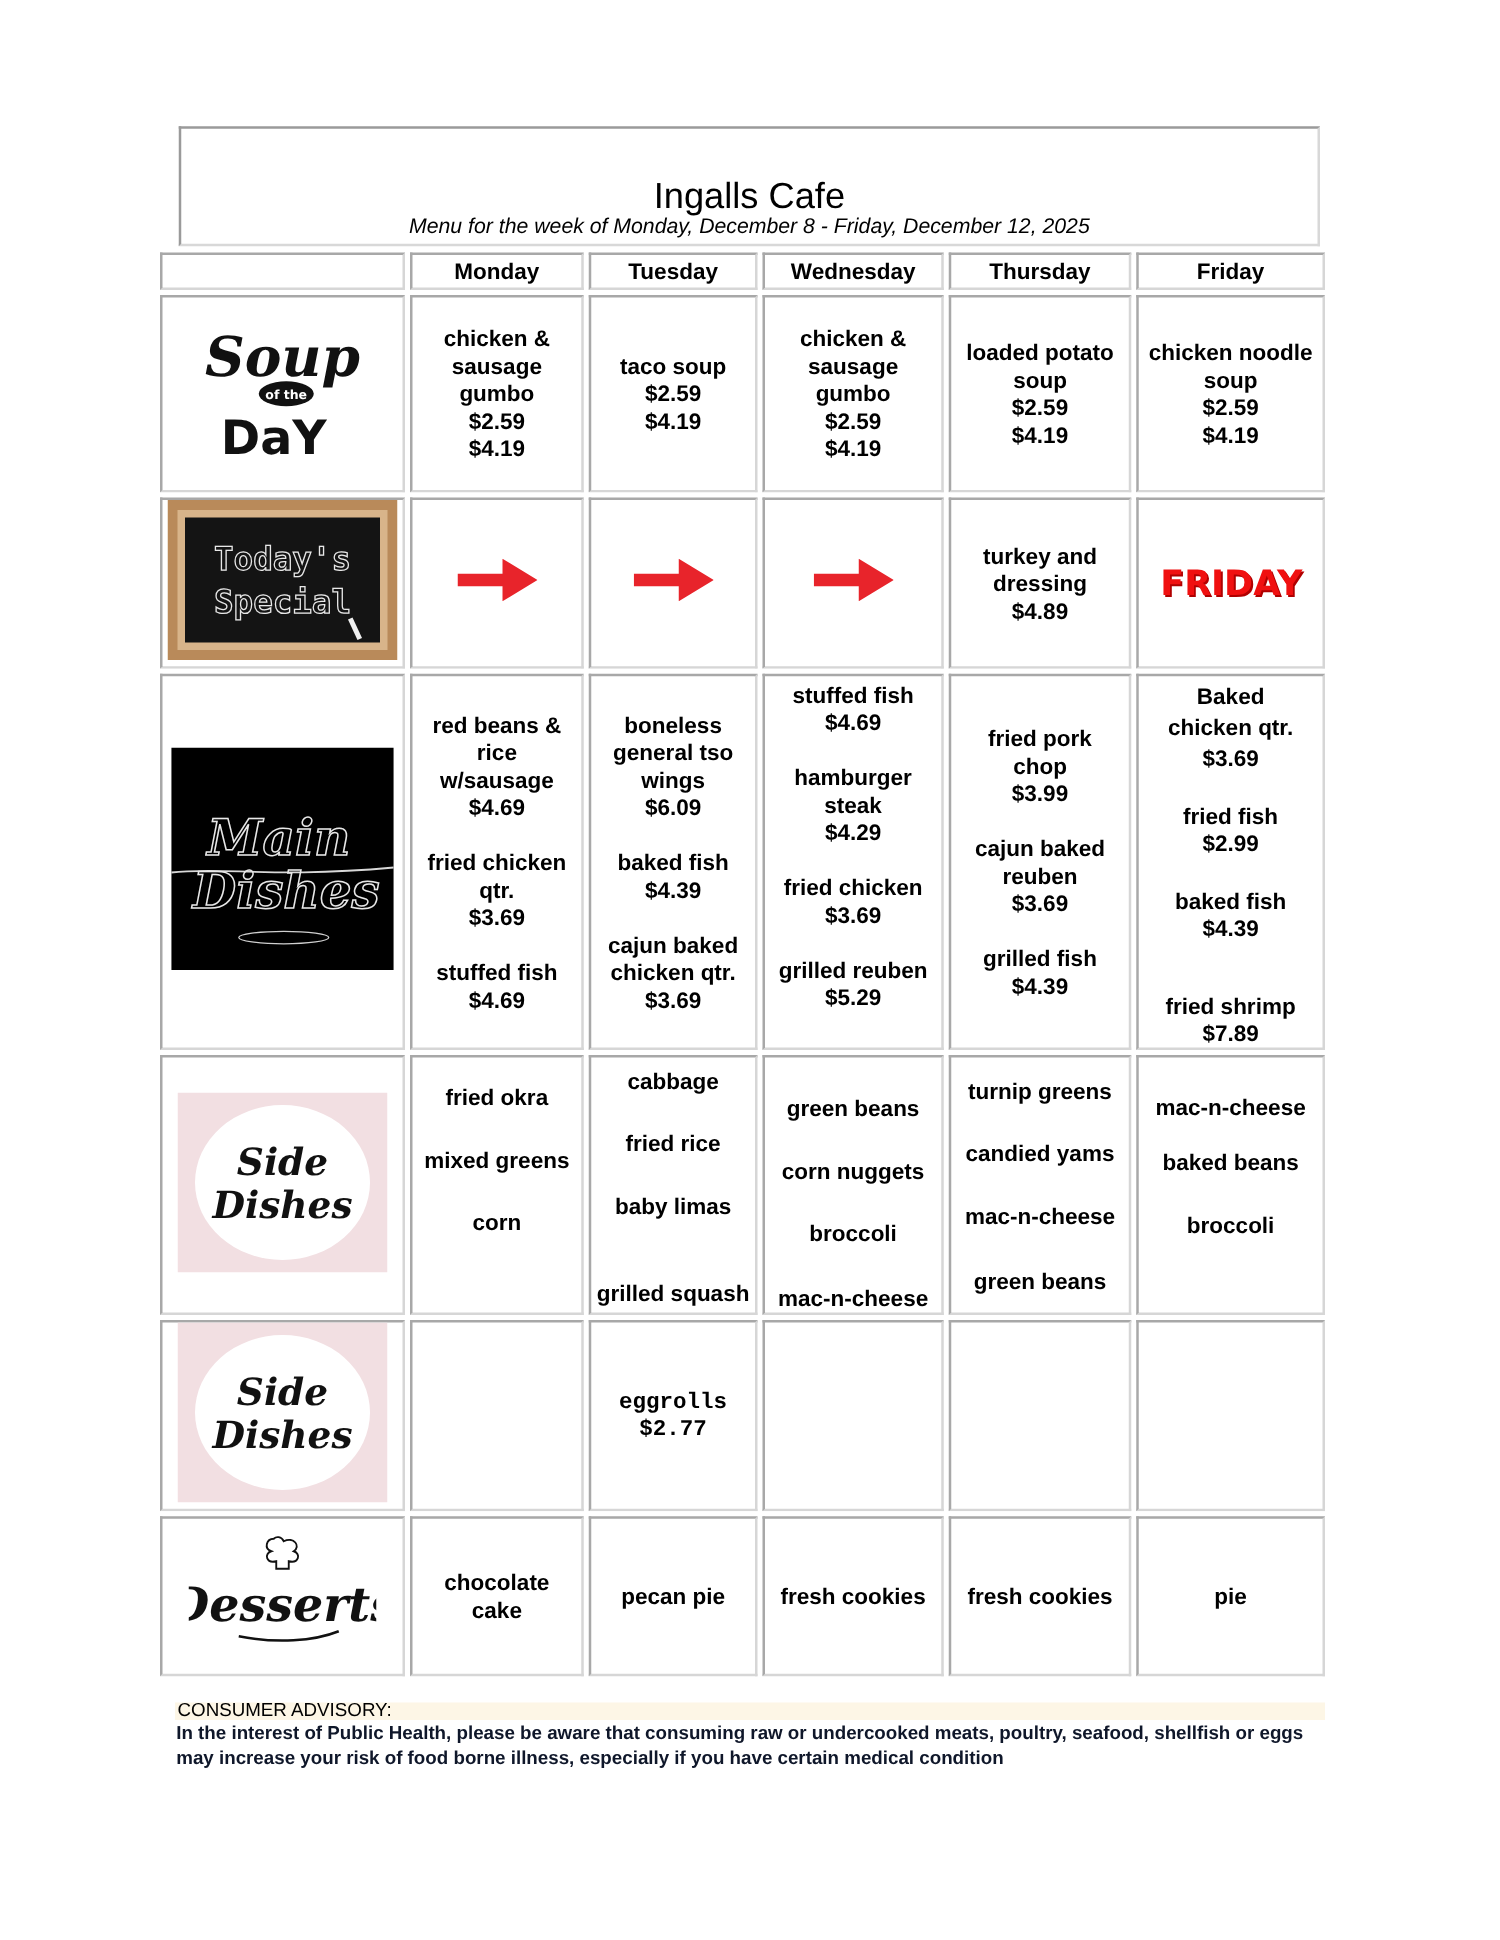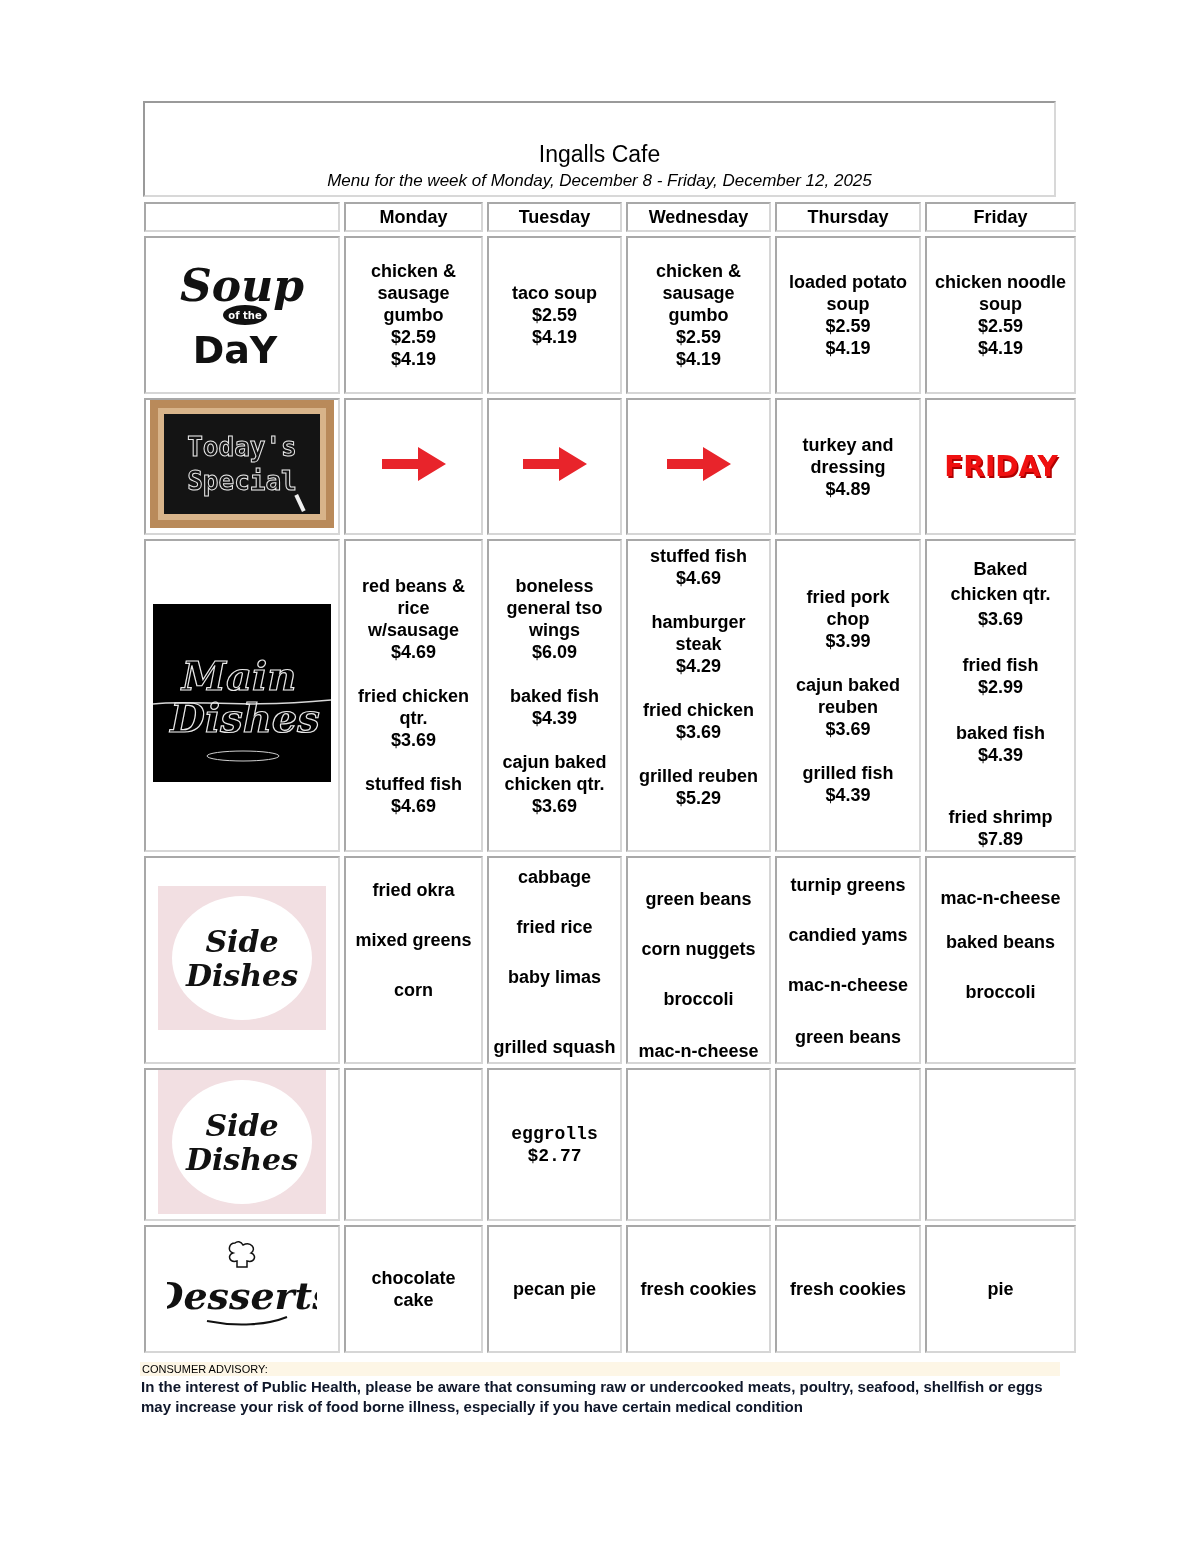--- a/index.html
+++ b/index.html
@@ -3,41 +3,41 @@
   <meta charset="utf-8">
   <style>
     html, body { margin: 0; padding: 0; background: #ffffff; }
     body { width: 1200px; height: 1552px; position: relative; font-family: "Liberation Sans", sans-serif; color: #000; overflow: hidden; }
 
     .title-box {
       position: absolute; left: 143px; top: 101px; width: 913px; height: 96px;
       border: 2px solid #9a9a9a; border-right-color: #d8d8d8; border-bottom-color: #d8d8d8;
       box-sizing: border-box; background: #fff; text-align: center;
     }
-    .title-box .cafe { position: absolute; top: 38px; left: 0; right: 0; font-size: 23px; }
+    .title-box .cafe { position: absolute; top: 38px; left: 0; right: 0; font-size: 29px; }
     .title-box .week { position: absolute; top: 68px; left: 0; right: 0; font-size: 17px; font-style: italic; }
 
     table.menu {
-      position: absolute; left: 144px; top: 202px; width: 916px;
+      position: absolute; left: 128px; top: 202px; width: 916px;
       border-collapse: separate; border-spacing: 4px 0; margin-left: -4px;
       table-layout: fixed;
     }
     table.menu td, table.menu th {
       border: 2px solid #a8a8a8; border-right-color: #d6d6d6; border-bottom-color: #d6d6d6;
       box-sizing: border-box; padding: 0; text-align: center; vertical-align: middle;
       font-weight: bold; font-size: 18px; line-height: 22px; background: #fff;
     }
     .gap td { height: 4px; border: none !important; padding: 0; }
 
     th.day { font-size: 19px; height: 30px; }
     .spacer { height: 22px; }
 
     .advisory {
       position: absolute; left: 140px; top: 1362px; width: 920px; height: 14px;
-      background: #fdf6e6; font-size: 11px; line-height: 14px; padding-left: 2px; box-sizing: border-box;
+      background: #fdf6e6; font-size: 15px; line-height: 14px; padding-left: 2px; box-sizing: border-box;
     }
     .advisory-text {
       position: absolute; left: 141px; top: 1377px; width: 930px;
       font-size: 15px; line-height: 20px; font-weight: bold; color: #0f172a;
     }
     .serif { font-family: Liberation Mono, monospace; font-size: 21px; line-height: 26px; }
     .big { font-size: 22px; line-height: 27px; }
   </style>
 </head>
 <body>
@@ -212,21 +212,21 @@
           <div>chop</div>
           <div>$3.99</div>
       <div class="spacer"></div>
       <div>cajun baked</div>
           <div>reuben</div>
           <div>$3.69</div>
       <div class="spacer"></div>
       <div>grilled fish</div>
           <div>$4.39</div>
     </td>
-    <td style="vertical-align:top; padding-top:16px; line-height:25px">
+    <td style="vertical-align:top; padding-top:4px; line-height:25px">
       <div>Baked</div>
           <div>chicken qtr.</div>
           <div>$3.69</div>
       <div style="height:22px"></div>
       <div style="line-height:22px">fried fish</div>
           <div style="line-height:22px">$2.99</div>
       <div style="height:24px"></div>
       <div style="line-height:22px">baked fish</div>
           <div style="line-height:22px">$4.39</div>
       <div style="height:40px"></div>

